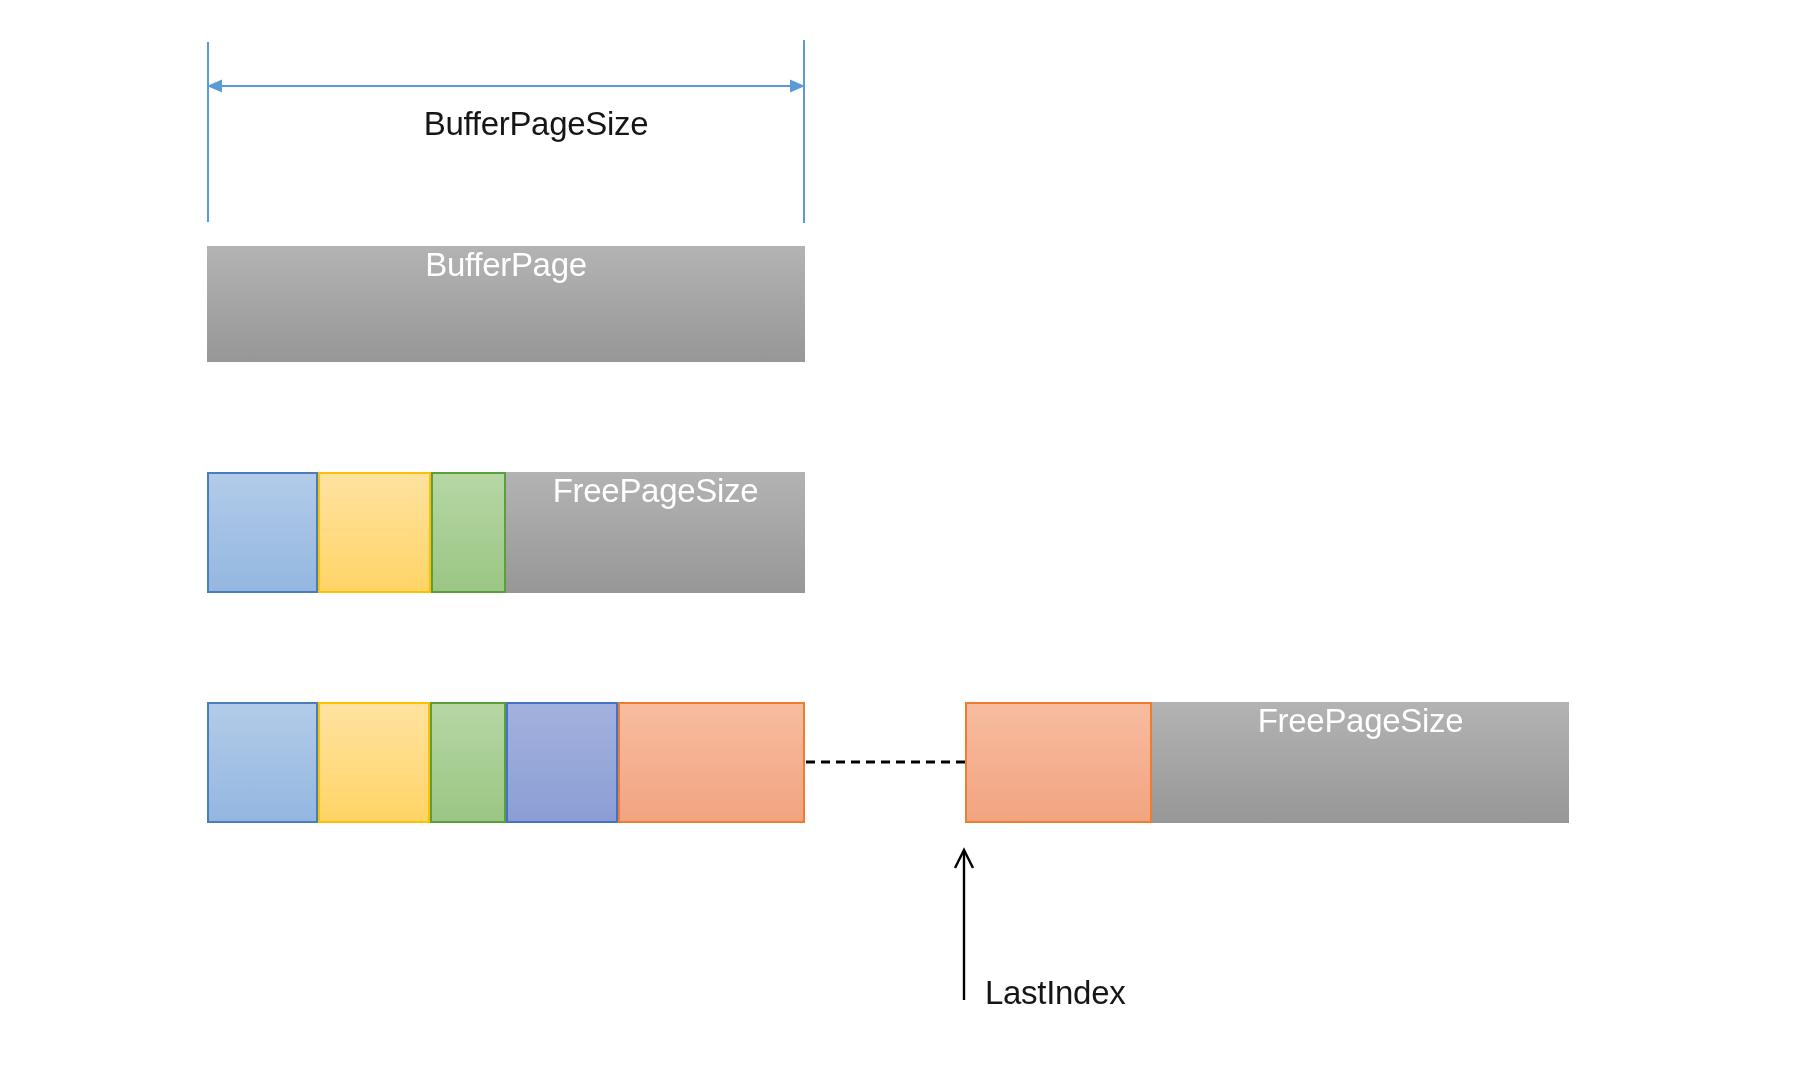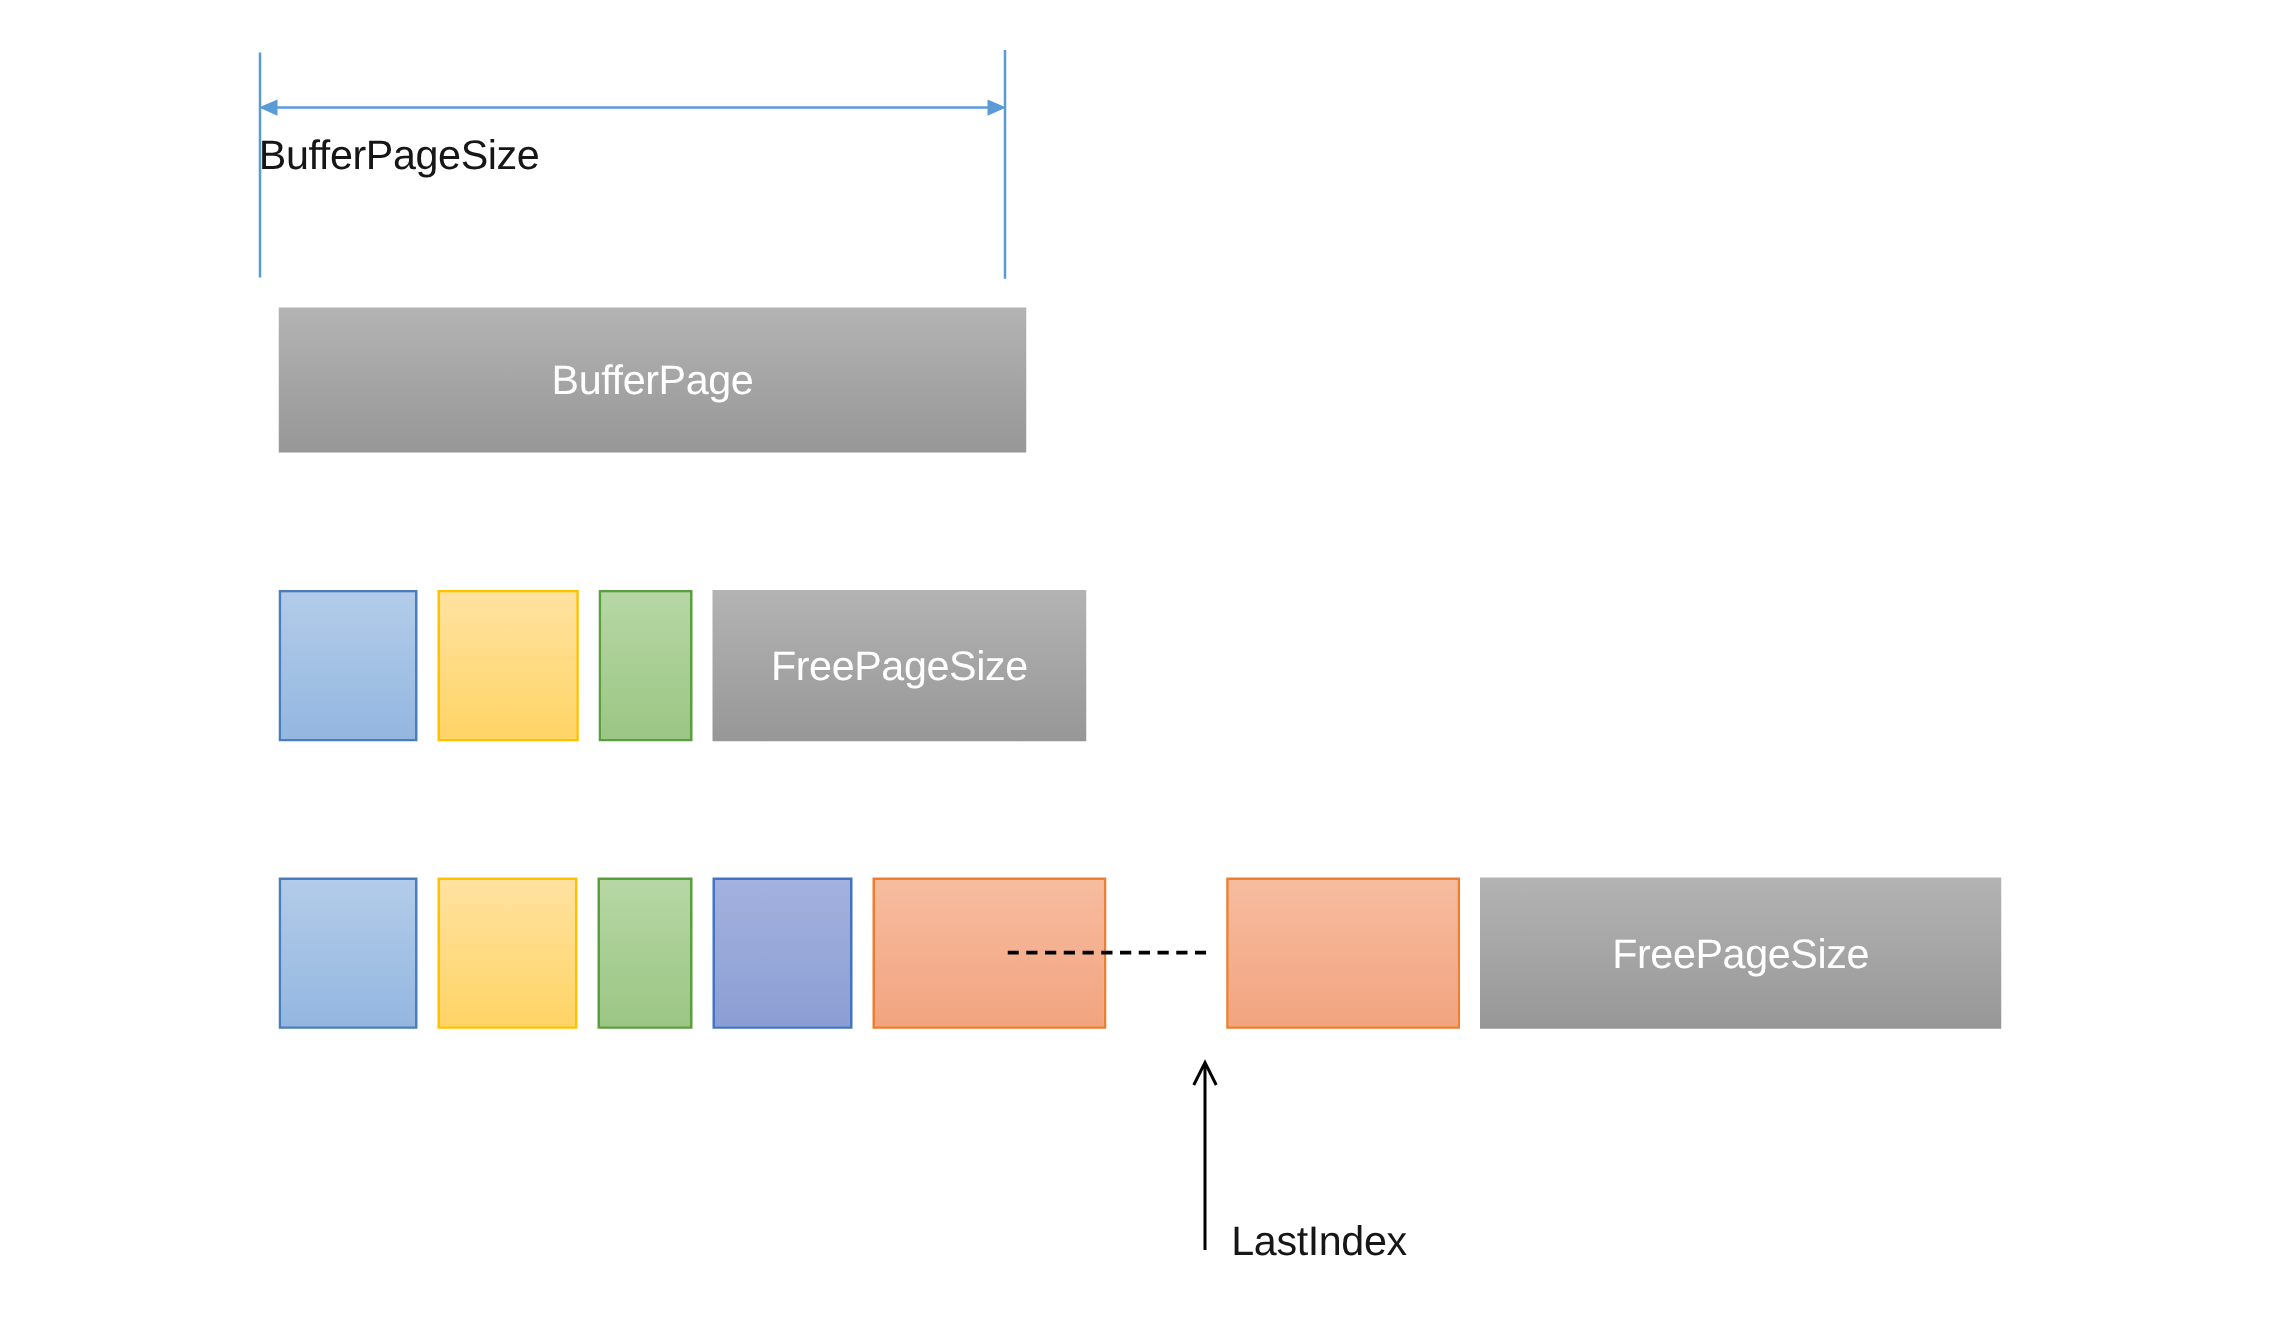--- a/index.html
+++ b/index.html
@@ -11,35 +11,36 @@
     overflow:hidden;
   }
   .guide-line{
     position:absolute;width:2px;
     background:var(--measure-line);
   }
   .measure-label{
     position:absolute;
     font-size:33px;letter-spacing:-0.3px;
     color:var(--label-text);
-    text-align:left;
+    text-align:center;
+    padding-left:30px;
   }
   .annot-label{
     position:absolute;
     font-size:33px;letter-spacing:-0.3px;
     color:var(--label-text);
     white-space:nowrap;
   }
   .svg-abs{position:absolute;display:block;}
   .block-row{
     position:absolute;display:flex;align-items:stretch;
   }
   .page-block{
     box-sizing:border-box;height:100%;
-    display:flex;align-items:center;justify-content:center;margin-left:16px;
+    display:flex;justify-content:center;
   }
   .page-block .block-label{
     color:var(--block-label-text);
     font-size:33px;letter-spacing:-0.3px;
     white-space:nowrap;
   }
   .block-gray{background:linear-gradient(180deg,var(--gray-top) 0%,var(--gray-bottom) 100%);border:none;}
   .block-blue{background:linear-gradient(180deg,var(--blue-top) 0%,var(--blue-bottom) 100%);border:2px solid var(--blue-border);}
   .block-yellow{background:linear-gradient(180deg,var(--yellow-top) 0%,var(--yellow-bottom) 100%);border:2px solid var(--yellow-border);}
   .block-green{background:linear-gradient(180deg,var(--green-top) 0%,var(--green-bottom) 100%);border:2px solid var(--green-border);}

